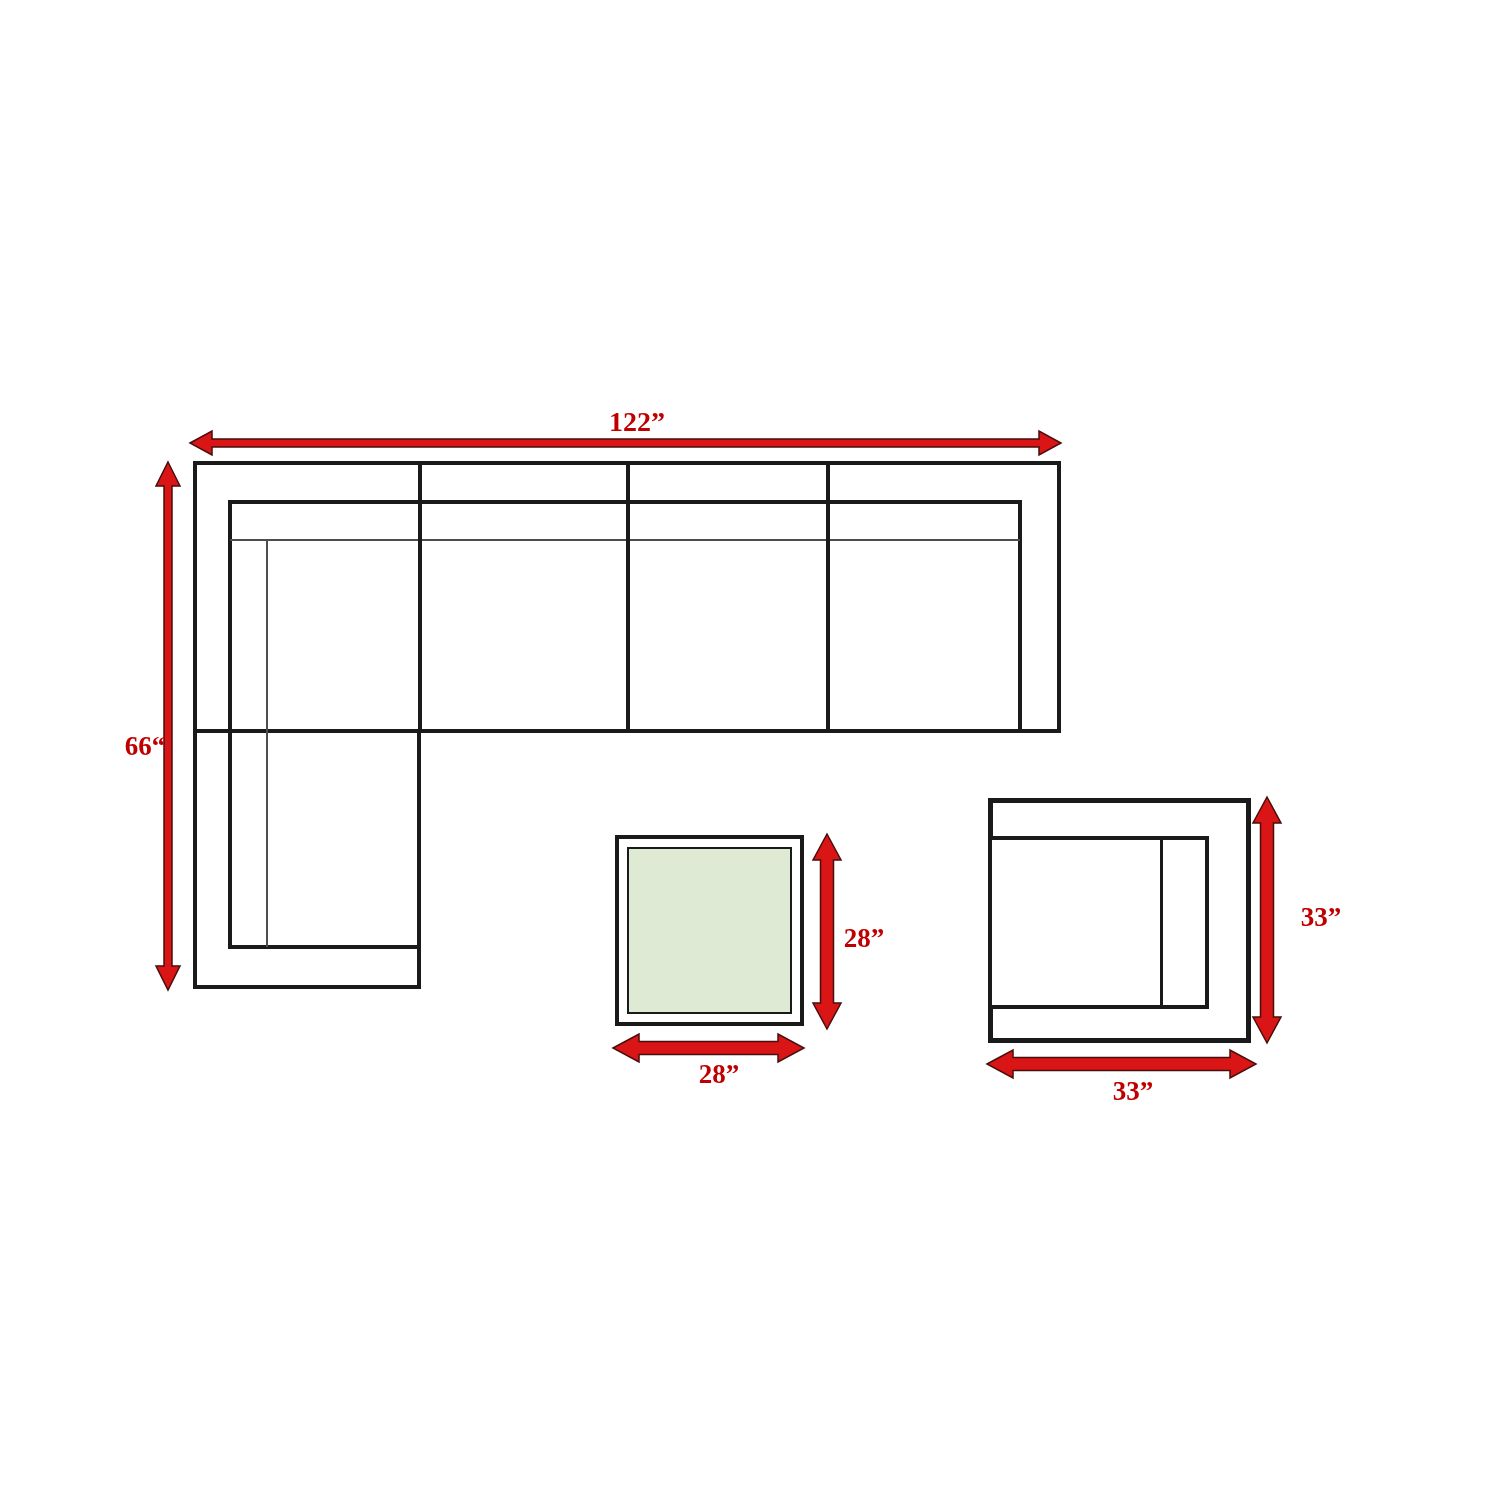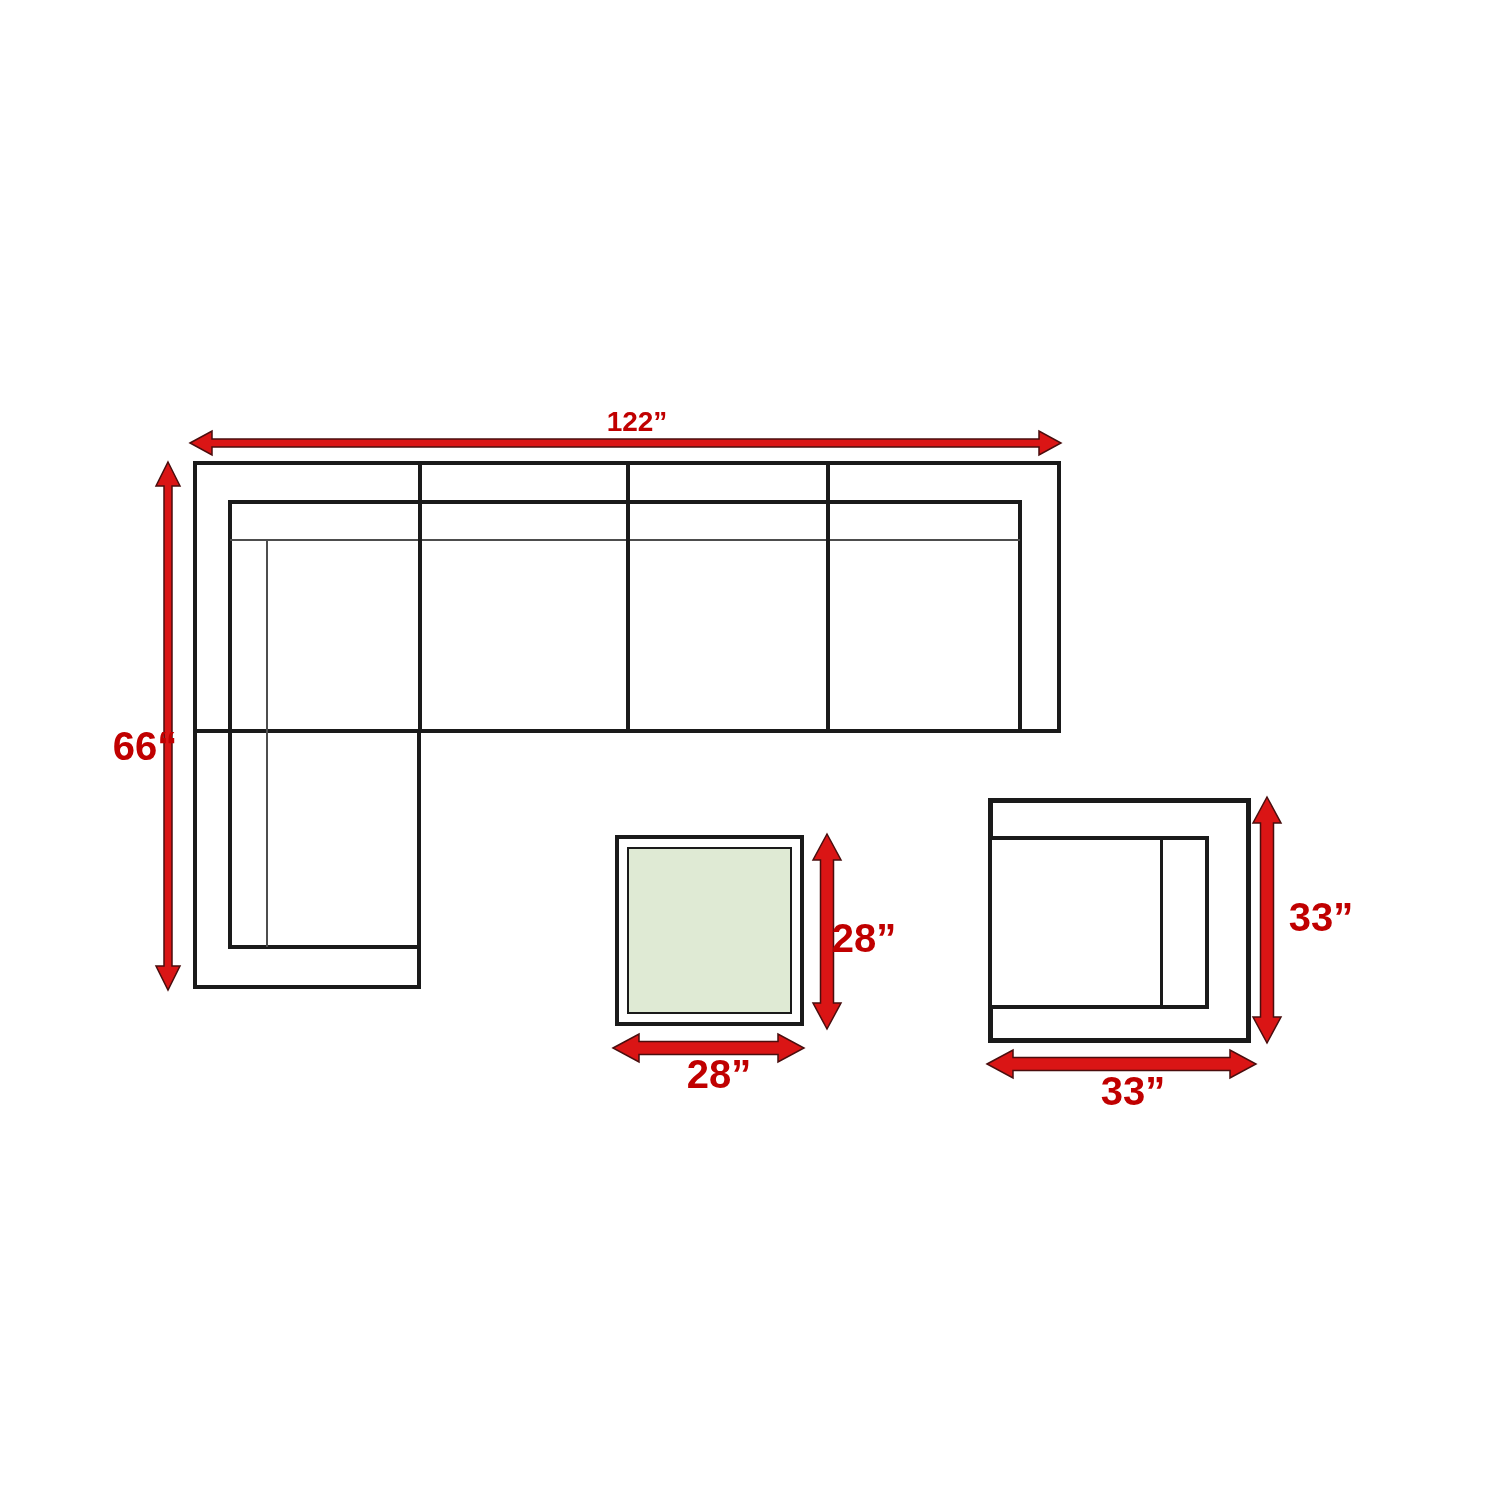--- a/index.html
+++ b/index.html
@@ -7,32 +7,32 @@
     --arrow-red:#da1515;
     --arrow-edge:#4a0e0e;
     --line-black:#1a1a1a;
     --line-thin:#4d4d4d;
     --glass-green:#dfead4;
     --bg:#ffffff;
   }
   html,body{margin:0;padding:0;background:var(--bg);}
   .canvas{
     position:relative;width:1500px;height:1500px;background:var(--bg);
-    font-family:Liberation Sans, sans-serif;overflow:hidden;
+    font-family:Liberation Serif, serif;overflow:hidden;
   }
   
   .rect{position:absolute;box-sizing:border-box;border:4px solid var(--line-black);background:transparent;}
   .rect.b5{border-width:5px;}
   
   .ln{position:absolute;background:var(--line-black);}
   .ln.thin{background:var(--line-thin);}
   
   .dim-label{
     position:absolute;transform:translate(-50%,-50%);
-    color:var(--dim-red);font-weight:bold;font-size:40px;line-height:1;
+    color:var(--dim-red);font-weight:bold;font-size:27px;line-height:1;
     letter-spacing:0px;white-space:nowrap;
   }
   .dim-label.sm{font-size:28px;}
   
   svg.arrow{position:absolute;overflow:visible;}
   svg.arrow polygon{fill:var(--arrow-red);stroke:var(--arrow-edge);stroke-width:1.5;stroke-linejoin:miter;}
   .glass{position:absolute;box-sizing:border-box;border:2px solid var(--line-black);background:var(--glass-green);}
 </style>
 </head>
 <body>

